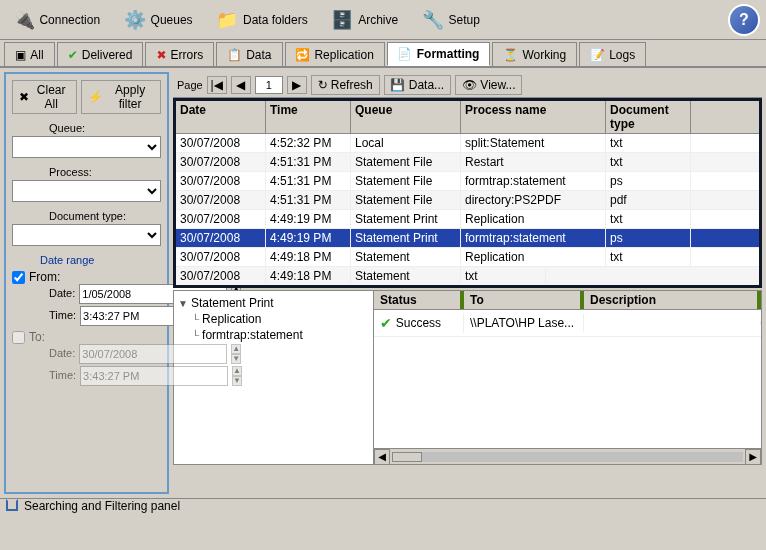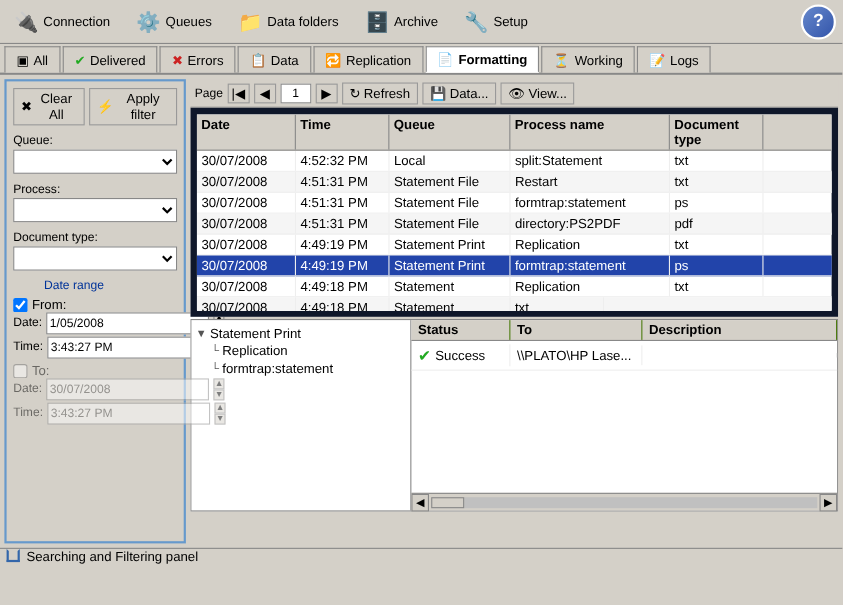--- a/index.html
+++ b/index.html
@@ -93,21 +93,21 @@
     .filter-btn {
       display: flex;
       align-items: center;
       gap: 3px;
       background: #d4d0c8;
       border: 1px solid #999;
       padding: 2px 6px;
       cursor: pointer;
       font-size: 11px;
     }
-    .field-label { font-size: 11px; margin-bottom: 2px; }
+    .field-label { font-size: 11px; margin-bottom: 2px; margin-left: 37px; }
     .field-select {
       width: 100%;
       height: 22px;
       border: 1px solid #888;
       background: white;
       font-size: 11px;
     }
     .field-group { margin-bottom: 4px; }
     .date-range-label {
       font-size: 11px;
@@ -199,21 +199,21 @@
       padding: 2px 6px;
       cursor: pointer;
       font-size: 11px;
       height: 20px;
     }
 
     
     .data-grid {
       flex: 1;
       overflow: hidden;
-      border: 6px solid #0f172a;
+      border: 3px solid #0f172a;
       background: white;
       display: flex;
       flex-direction: column;
     }
     .grid-header {
       display: flex;
       background: #d4d0c8;
       border-bottom: 1px solid #888;
       font-size: 11px;
       font-weight: bold;
@@ -275,21 +275,21 @@
     }
     .detail-header {
       display: flex;
       background: #d4d0c8;
       border-bottom: 1px solid #888;
       font-size: 11px;
       font-weight: bold;
     }
     .detail-header-cell {
       padding: 2px 6px;
-      border-right: 1px solid #4d7c0f;
+      border-right: 4px solid #4d7c0f;
     }
     .detail-row {
       display: flex;
       padding: 3px 0;
       font-size: 11px;
       border-bottom: 1px solid #eee;
       align-items: center;
     }
     .detail-cell {
       padding: 2px 6px;

